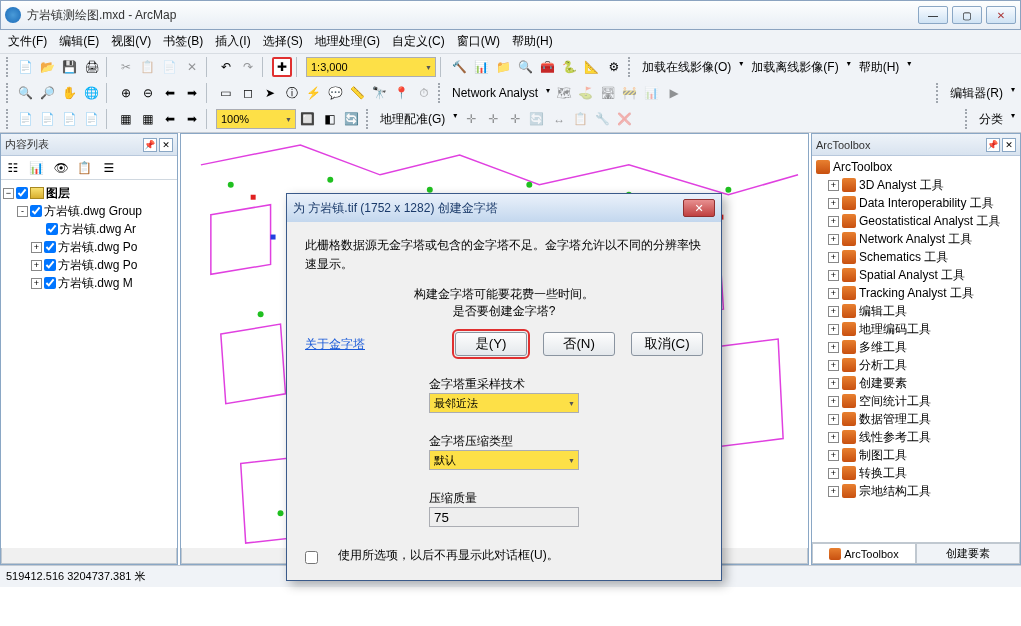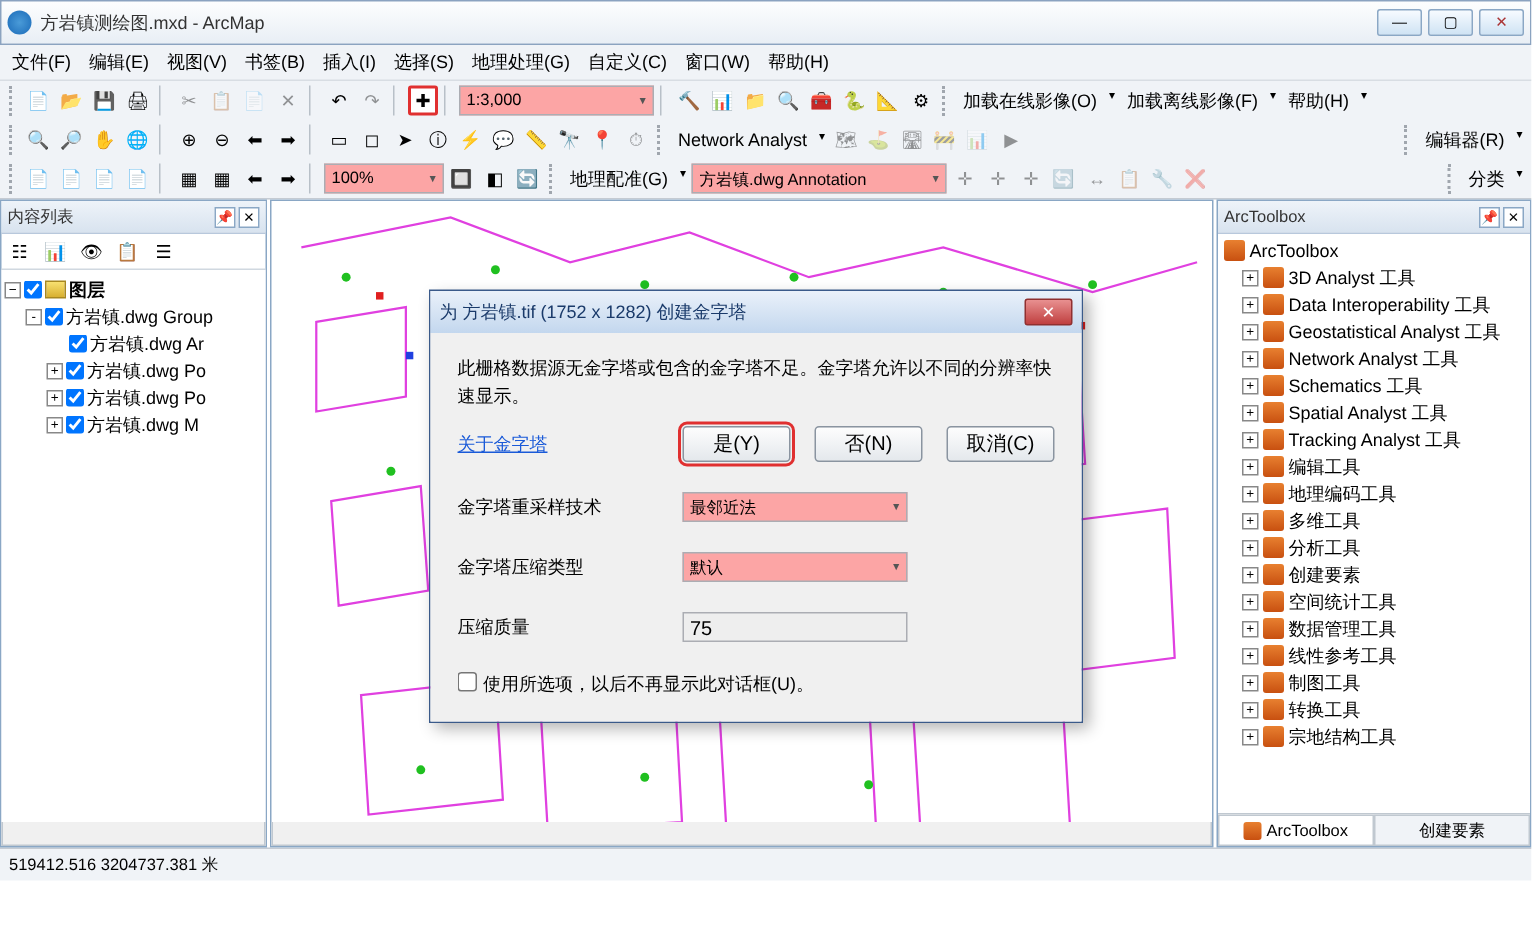--- a/index.html
+++ b/index.html
@@ -11,21 +11,21 @@
 .winbtn { width: 30px; height: 18px; border: 1px solid #8aa7c5; background: linear-gradient(#f7fbff,#cfe3f4); display: flex; align-items: center; justify-content: center; border-radius: 2px; font-size: 10px; cursor: pointer; }
 .winbtn.close { color: #a33; }
 .menubar { height: 24px; background: #f0f3f7; display: flex; align-items: center; padding: 0 8px; gap: 12px; border-bottom: 1px solid #d8dde3; }
 .menubar span { cursor: pointer; }
 .toolbars { background: #f0f3f7; border-bottom: 1px solid #c5cbd3; }
 .toolbar-row { height: 26px; display: flex; align-items: center; padding: 0 4px; gap: 2px; }
 .tbtn { width: 20px; height: 20px; border: 1px solid transparent; display: flex; align-items: center; justify-content: center; font-size: 12px; cursor: pointer; border-radius: 2px; }
 .tbtn.active { border: 2px solid #e03030; background: #fff; }
 .sep { width: 6px; height: 20px; border-left: 1px solid #b8c0c8; margin: 0 2px; }
 .grip { width: 6px; height: 20px; border-left: 2px dotted #a0a6ae; margin: 0 2px; }
-.combo { height: 20px; border: 1px solid #abadb3; background: #fca5a5; padding: 0 18px 0 4px; display: flex; align-items: center; position: relative; min-width: 80px; font-size: 11px; }
+.combo { height: 20px; border: 1px solid #abadb3; background: #fde047; padding: 0 18px 0 4px; display: flex; align-items: center; position: relative; min-width: 80px; font-size: 11px; }
 .combo::after { content: "▼"; position: absolute; right: 3px; font-size: 7px; color: #555; }
 .dropdown-label { padding: 0 14px 0 4px; position: relative; cursor: pointer; }
 .dropdown-label::after { content: "▾"; position: absolute; right: 2px; font-size: 8px; }
 .main { display: flex; height: 432px; }
 .panel { border: 1px solid #8aa7c5; display: flex; flex-direction: column; }
 .panel-head { height: 22px; background: linear-gradient(#eef3f9,#d8e3ef); border-bottom: 1px solid #b8c8dc; display: flex; align-items: center; padding: 0 4px; font-size: 11px; }
 .panel-head .title { flex: 1; color: #333; }
 .panel-head .pbtn { width: 14px; height: 14px; border: 1px solid #8aa7c5; background: #fff; font-size: 9px; display: flex; align-items: center; justify-content: center; margin-left: 2px; cursor: pointer; }
 .toc { width: 178px; margin-right: 2px; }
 .toc-toolbar { height: 24px; border-bottom: 1px solid #d0d8e0; display: flex; align-items: center; padding: 2px; gap: 4px; }
@@ -49,25 +49,25 @@
 .dlg-title { height: 28px; background: linear-gradient(#eaf1fa,#c3d7ee); display: flex; align-items: center; padding: 0 6px; color: #1a3a6a; }
 .dlg-title .t { flex: 1; }
 .dlg-close { width: 32px; height: 18px; background: linear-gradient(#e89090,#c04040); border: 1px solid #903030; border-radius: 2px; color: #fff; display: flex; align-items: center; justify-content: center; font-size: 11px; cursor: pointer; }
 .dlg-body { background: #f0f0f0; padding: 14px 18px 16px; }
 .dlg-body p { line-height: 1.6; }
 .dlg-center { text-align: center; margin: 12px 0; }
 .dlg-btns { display: flex; justify-content: center; gap: 16px; margin: 10px 0 18px; align-items: center; }
 .link { color: #1a5ad8; text-decoration: underline; cursor: pointer; margin-right: auto; }
 .btn { min-width: 72px; height: 24px; border: 1px solid #8a94a0; background: linear-gradient(#fdfdfd,#e4e8ec); border-radius: 3px; cursor: pointer; }
 .btn.primary { outline: 2px solid #e03030; outline-offset: 1px; }
-.form-row { display: flex; align-items: center; margin: 20px 0; }
+.form-row { display: flex; align-items: center; margin: 20px 0; flex-direction: column; }
 .form-row label { width: 150px; }
 .form-row .combo, .form-row input[type=text] { width: 150px; }
 input[type=text][readonly] { background: #eee; border: 1px solid #abadb3; height: 20px; padding: 0 4px; }
-.chk-row { margin-top: 14px; display: flex; align-items: flex-start; gap: 4px; }
+.chk-row { margin-top: 14px; display: flex; align-items: flex-end; gap: 20px; }
 </style>
 </head>
 <body>
 
 <div class="titlebar">
   <div class="appicon"></div>
   <div class="title">方岩镇测绘图.mxd - ArcMap</div>
   <div class="winbtns">
     <div class="winbtn">—</div>
     <div class="winbtn">▢</div>
@@ -170,23 +170,20 @@
     <div class="tbtn">➡</div>
     <div class="sep"></div>
     <div class="combo" style="width:70px">
         <span>100%</span>
       </div>
     <div class="tbtn">🔲</div>
     <div class="tbtn">◧</div>
     <div class="tbtn">🔄</div>
     <div class="grip"></div>
     <span class="dropdown-label">地理配准(G)</span>
-    <div class="combo" style="width:170px">
-        <span>方岩镇.dwg Annotation</span>
-      </div>
     <div class="tbtn" style="opacity:.4">✛</div>
     <div class="tbtn" style="opacity:.4">✛</div>
     <div class="tbtn" style="opacity:.4">✛</div>
     <div class="tbtn" style="opacity:.4">🔄</div>
     <div class="tbtn" style="opacity:.4">↔</div>
     <div class="tbtn" style="opacity:.4">📋</div>
     <div class="tbtn" style="opacity:.4">🔧</div>
     <div class="tbtn" style="opacity:.4">❌</div>
     <div style="flex:1"></div>
     <div class="grip"></div>
@@ -416,20 +413,24 @@
   <span>519412.516 3204737.381 米</span>
 </div>
 
 <div class="dialog-overlay">
   <div class="dlg-title">
     <span class="t">为 方岩镇.tif (1752 x 1282) 创建金字塔</span>
     <div class="dlg-close">✕</div>
   </div>
   <div class="dlg-body">
     <p>此栅格数据源无金字塔或包含的金字塔不足。金字塔允许以不同的分辨率快速显示。</p>
+    <div class="dlg-center">
+      <div>构建金字塔可能要花费一些时间。</div>
+      <div>是否要创建金字塔?</div>
+    </div>
     <div class="dlg-btns">
       <span class="link">关于金字塔</span>
       <button class="btn primary">是(Y)</button>
       <button class="btn">否(N)</button>
       <button class="btn">取消(C)</button>
     </div>
     <div class="form-row">
       <label>金字塔重采样技术</label>
       <div class="combo">
           <span>最邻近法</span>

